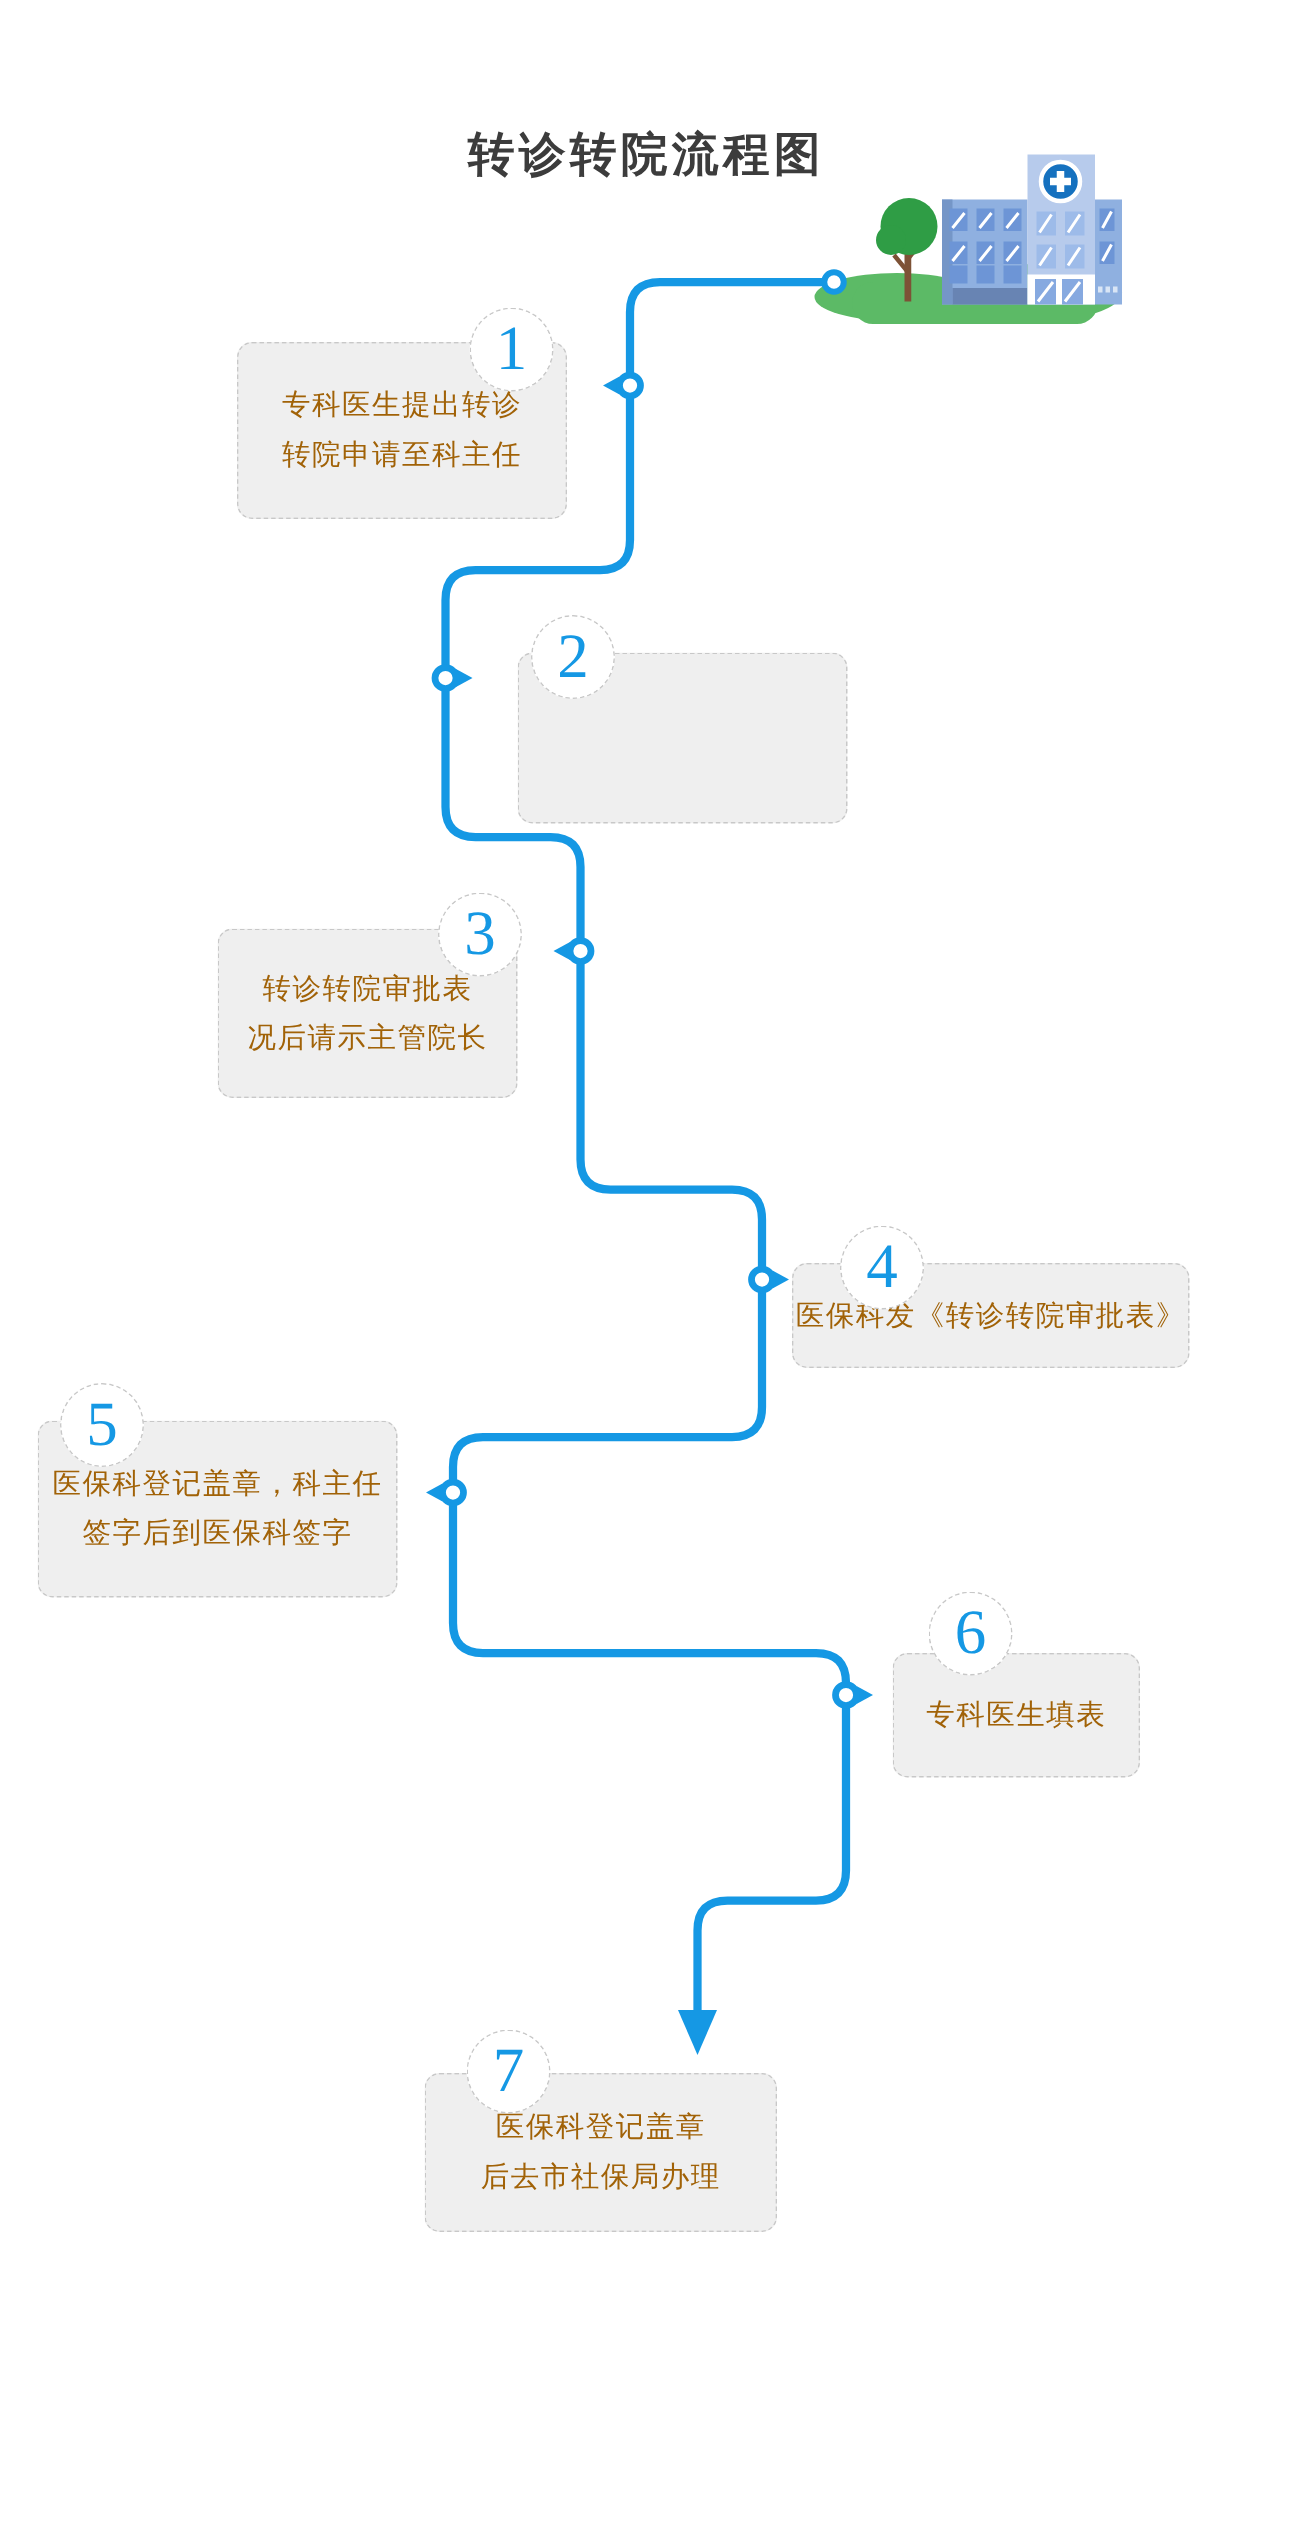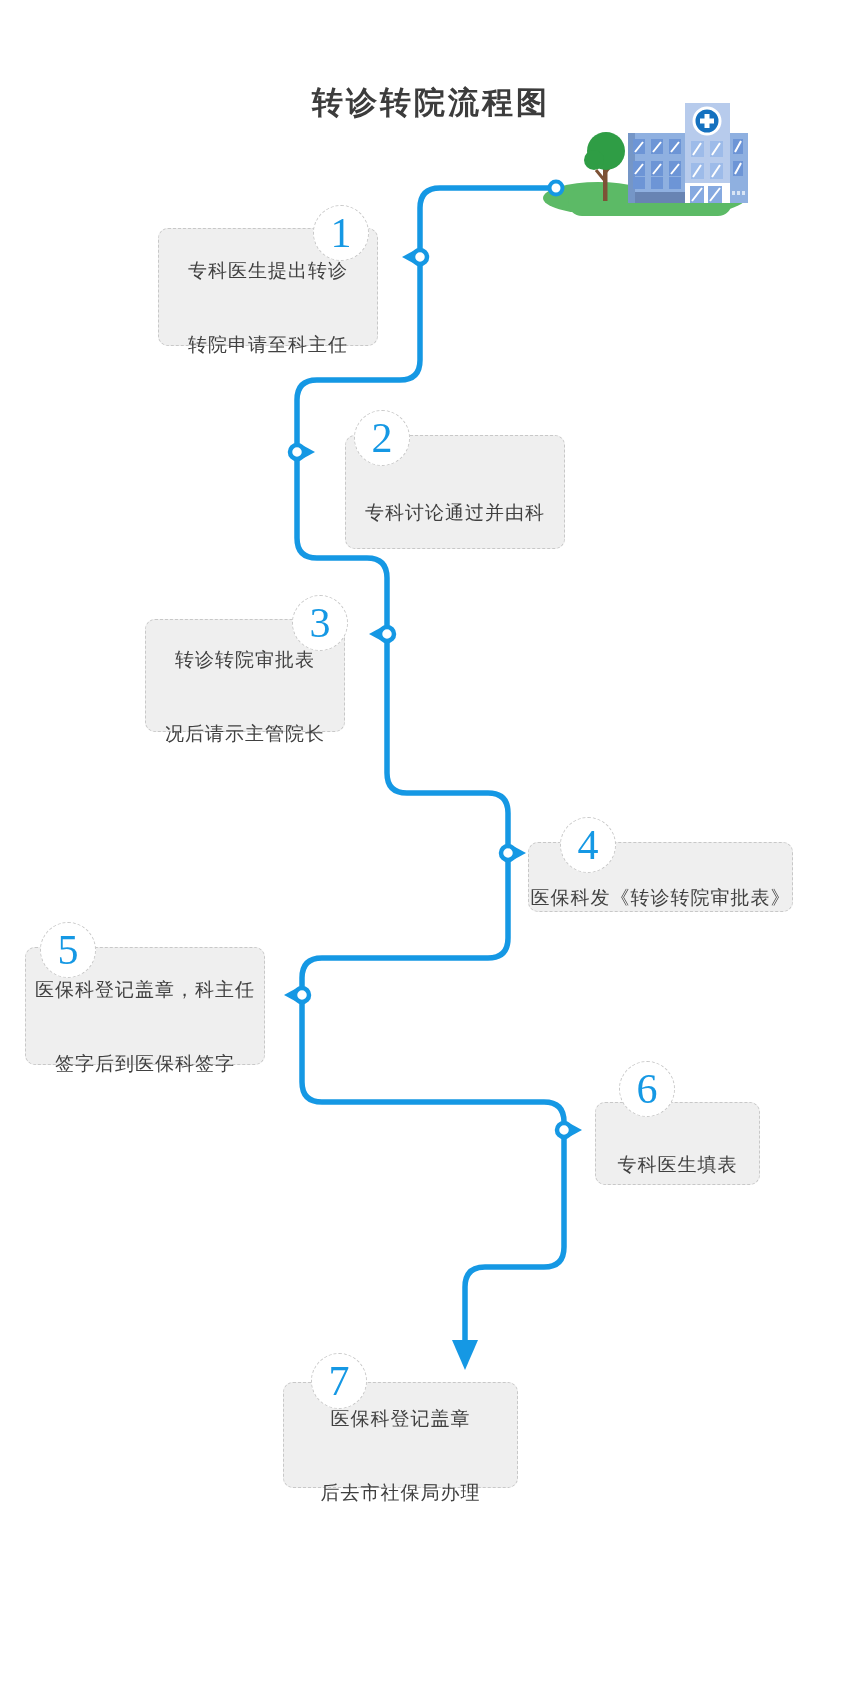--- a/index.html
+++ b/index.html
@@ -22,23 +22,22 @@
   .badge{
     position:absolute;width:56px;height:56px;border-radius:50%;
     background:#ffffff;border:1px dashed #c8c8c8;box-sizing:border-box;
     display:flex;align-items:center;justify-content:center;
   }
   .num{
     font-family:"Liberation Serif","DejaVu Serif",serif;
     font-size:42px;color:#1598e4;line-height:1;
   }
   .line{
-    font-size:19px;color:#404040;line-height:33px;letter-spacing:1px;text-align:center;
+    font-size:19px;color:#a16207;line-height:33px;letter-spacing:1px;text-align:center;
     white-space:nowrap;
-    margin-top:41px;
   }
   
   .s1{left:158px;top:228px;width:220px;height:118px;}
   .s1 .badge{left:154px;top:-24px;}
   .s2{left:345px;top:435px;width:220px;height:114px;}
   .s2 .badge{left:8px;top:-26px;}
   .s3{left:145px;top:619px;width:200px;height:113px;}
   .s3 .badge{left:146px;top:-25px;}
   .s4{left:528px;top:842px;width:265px;height:70px;}
   .s4 .badge{left:31px;top:-26px;}
@@ -153,21 +152,20 @@
     <span class="num">1</span>
   </div>
   <div class="line">专科医生提出转诊</div>
   <div class="line">转院申请至科主任</div>
 </div>
 
 <div class="step s2">
   <div class="badge">
     <span class="num">2</span>
   </div>
-  <div class="line">专科讨论通过并由科</div>
 </div>
 
 <div class="step s3">
   <div class="badge">
     <span class="num">3</span>
   </div>
   <div class="line">转诊转院审批表</div>
   <div class="line">况后请示主管院长</div>
 </div>
 

